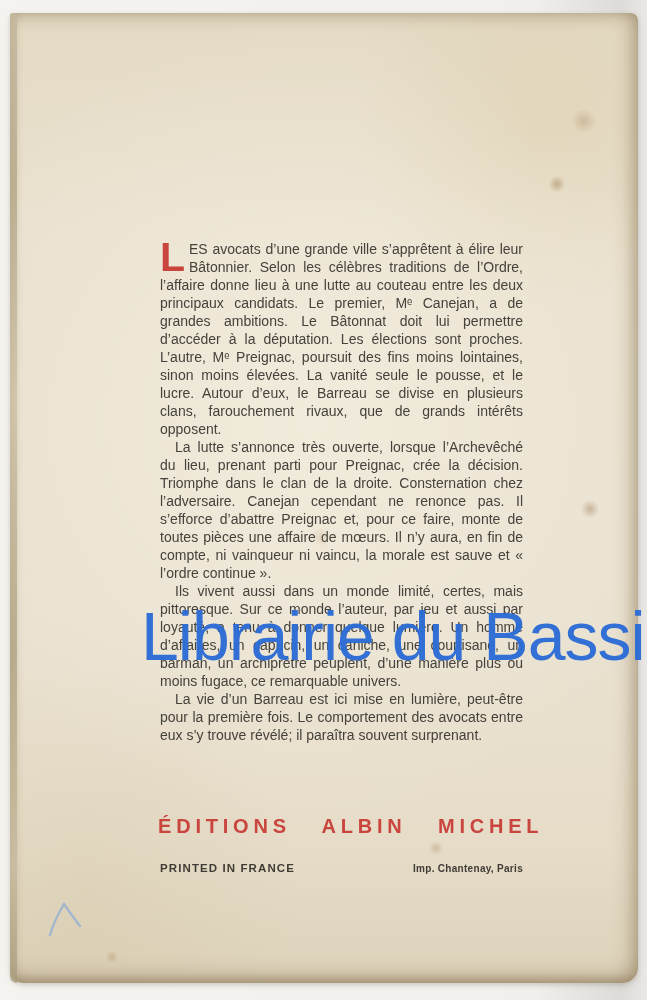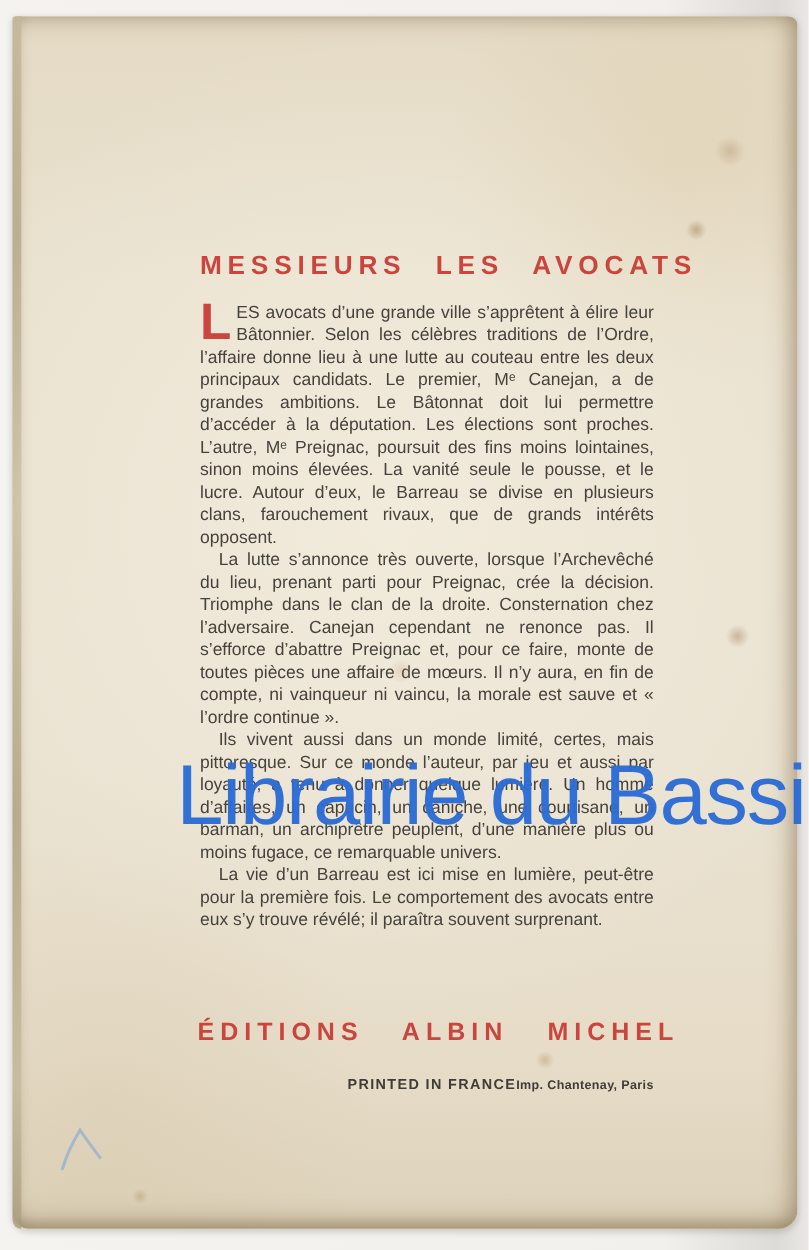--- a/index.html
+++ b/index.html
@@ -55,21 +55,21 @@
     font-size:41px; line-height:33px; height:34px; width:26px;
     margin:1px 3px 0 0;
   }
   .publisher {
     position:absolute; left:148px; top:768px; width:380px;
     color:#c9453e; font-weight:700; font-size:20px;
     letter-spacing:4.8px; word-spacing:21px; white-space:nowrap;margin-top:34px;
   }
   .footer {
     position:absolute; left:150px; top:849px; width:363px;
-    display:flex; justify-content:flex-end; align-items:baseline;
+    display:flex; justify-content:space-between; align-items:baseline;
     color:#3f3c36;
   }
   .footer .left  { font-size:11.5px; font-weight:700; letter-spacing:1.1px; }
   .footer .right { font-size:10px; font-weight:600; letter-spacing:0.3px; }
   .watermark {
     position:absolute; left:141px; top:597px;
     font-size:68px; font-weight:400; letter-spacing:-1px;
     color:#2b6cd6; white-space:nowrap; opacity:0.96;
   }
   .spot { position:absolute; border-radius:50%; pointer-events:none; }
@@ -80,21 +80,20 @@
   .spot5 { left:95px;  top:938px; width:14px; height:12px; background:radial-gradient(circle,rgba(160,125,80,0.30),rgba(160,125,80,0) 70%); }
   .spot6 { left:300px; top:515px; width:22px; height:18px; background:radial-gradient(circle,rgba(170,130,80,0.20),rgba(170,130,80,0) 70%); }
   .pencil-mark { position:absolute; left:30px; top:878px; }
 </style>
 </head>
 <body>
 
 <div class="photo">
   <div class="book">
 
-    <div class="title">MESSIEURS LES AVOCATS</div>
 
     <div class="body-text">
       <p><span class="dropcap">L</span><span>ES avocats d’une grande ville s’apprêtent à élire leur Bâtonnier. Selon les célèbres traditions de l’Ordre, l’affaire donne lieu à une lutte au couteau entre les deux principaux candidats. Le premier, Mᵉ Canejan, a de grandes ambitions. Le Bâtonnat doit lui permettre d’accéder à la députation. Les élections sont proches. L’autre, Mᵉ Preignac, poursuit des fins moins lointaines, sinon moins élevées. La vanité seule le pousse, et le lucre. Autour d’eux, le Barreau se divise en plusieurs clans, farouchement rivaux, que de grands intérêts opposent.</span></p>
       <p class="indent">La lutte s’annonce très ouverte, lorsque l’Archevêché du lieu, prenant parti pour Preignac, crée la décision. Triomphe dans le clan de la droite. Consternation chez l’adversaire. Canejan cependant ne renonce pas. Il s’efforce d’abattre Preignac et, pour ce faire, monte de toutes pièces une affaire de mœurs. Il n’y aura, en fin de compte, ni vainqueur ni vaincu, la morale est sauve et « l’ordre continue ».</p>
       <p class="indent">Ils vivent aussi dans un monde limité, certes, mais pittoresque. Sur ce monde l’auteur, par jeu et aussi par loyauté, a tenu à donner quelque lumière. Un homme d’affaires, un capucin, un caniche, une courtisane, un barman, un archiprêtre peuplent, d’une manière plus ou moins fugace, ce remarquable univers.</p>
       <p class="indent">La vie d’un Barreau est ici mise en lumière, peut-être pour la première fois. Le comportement des avocats entre eux s’y trouve révélé; il paraîtra souvent surprenant.</p>
     </div>
 
     <div class="publisher">ÉDITIONS ALBIN MICHEL</div>
 

